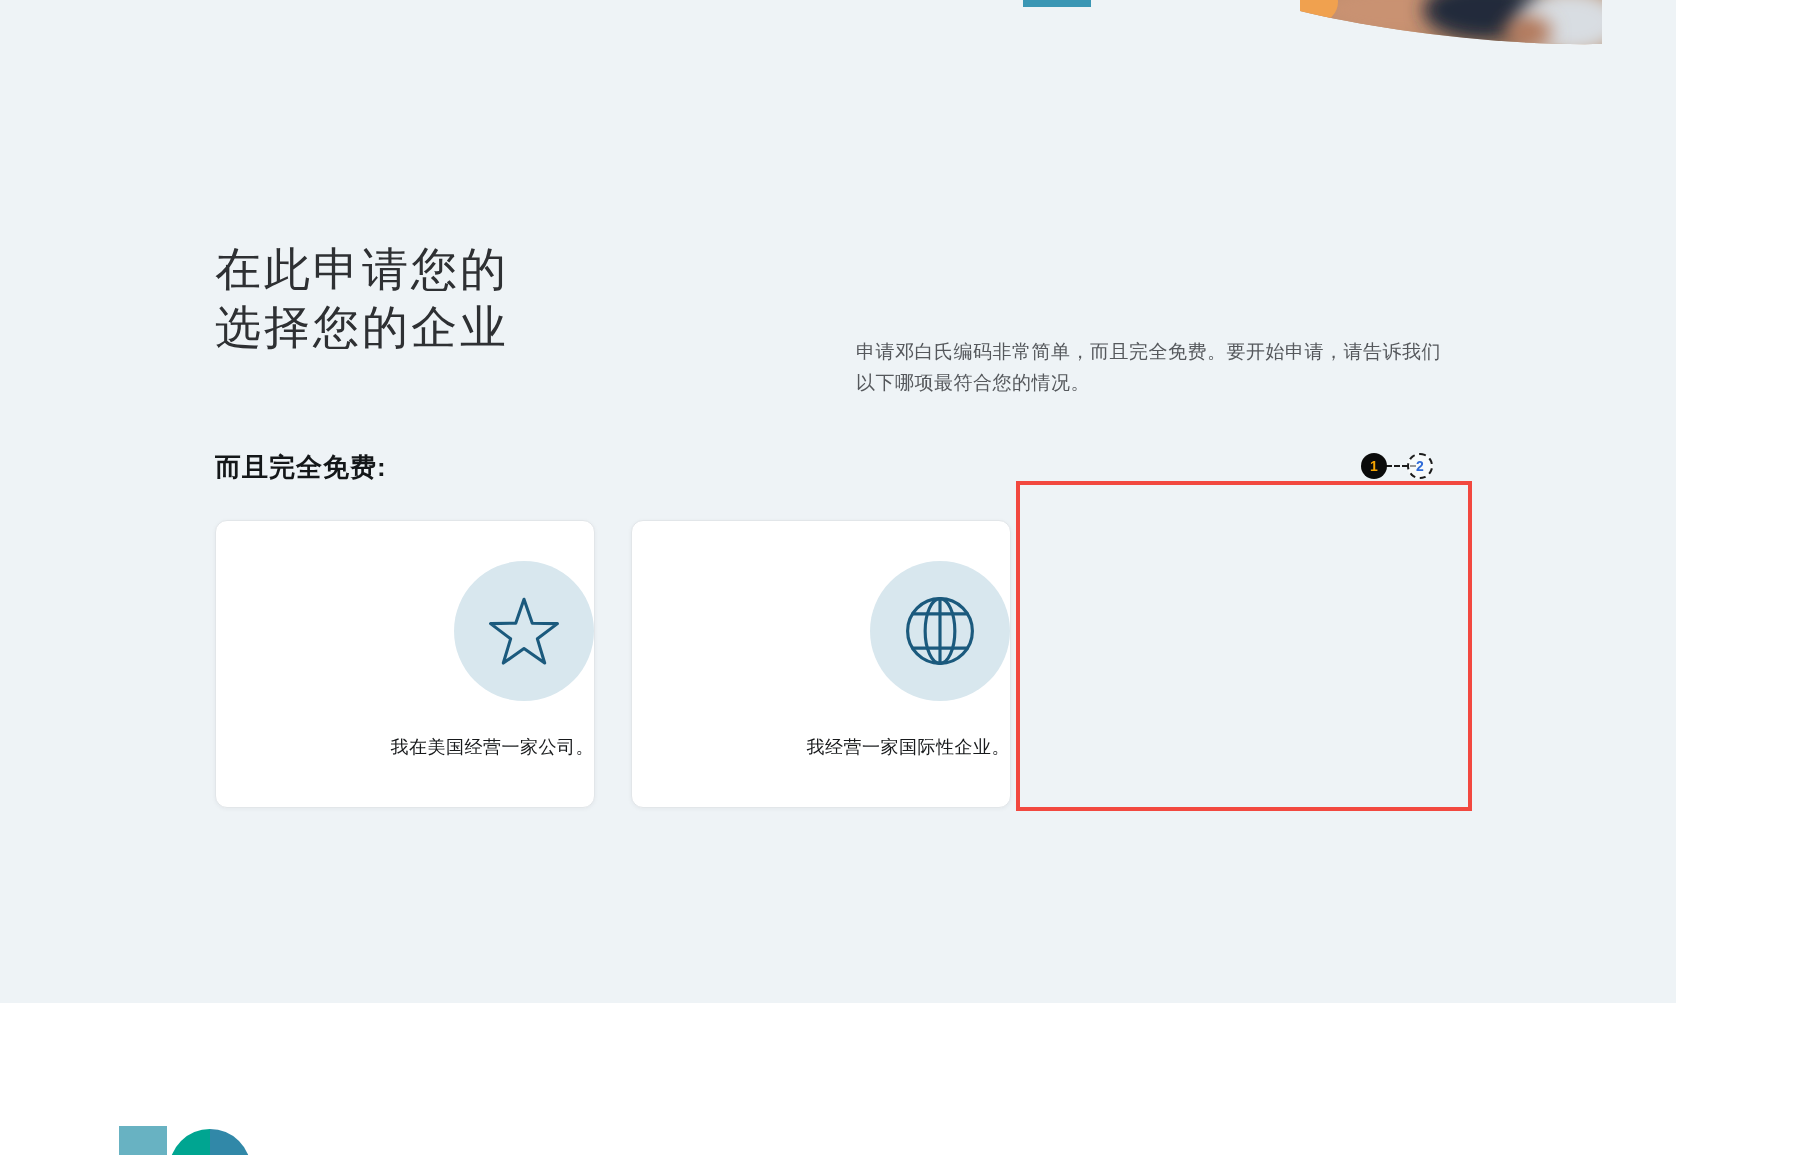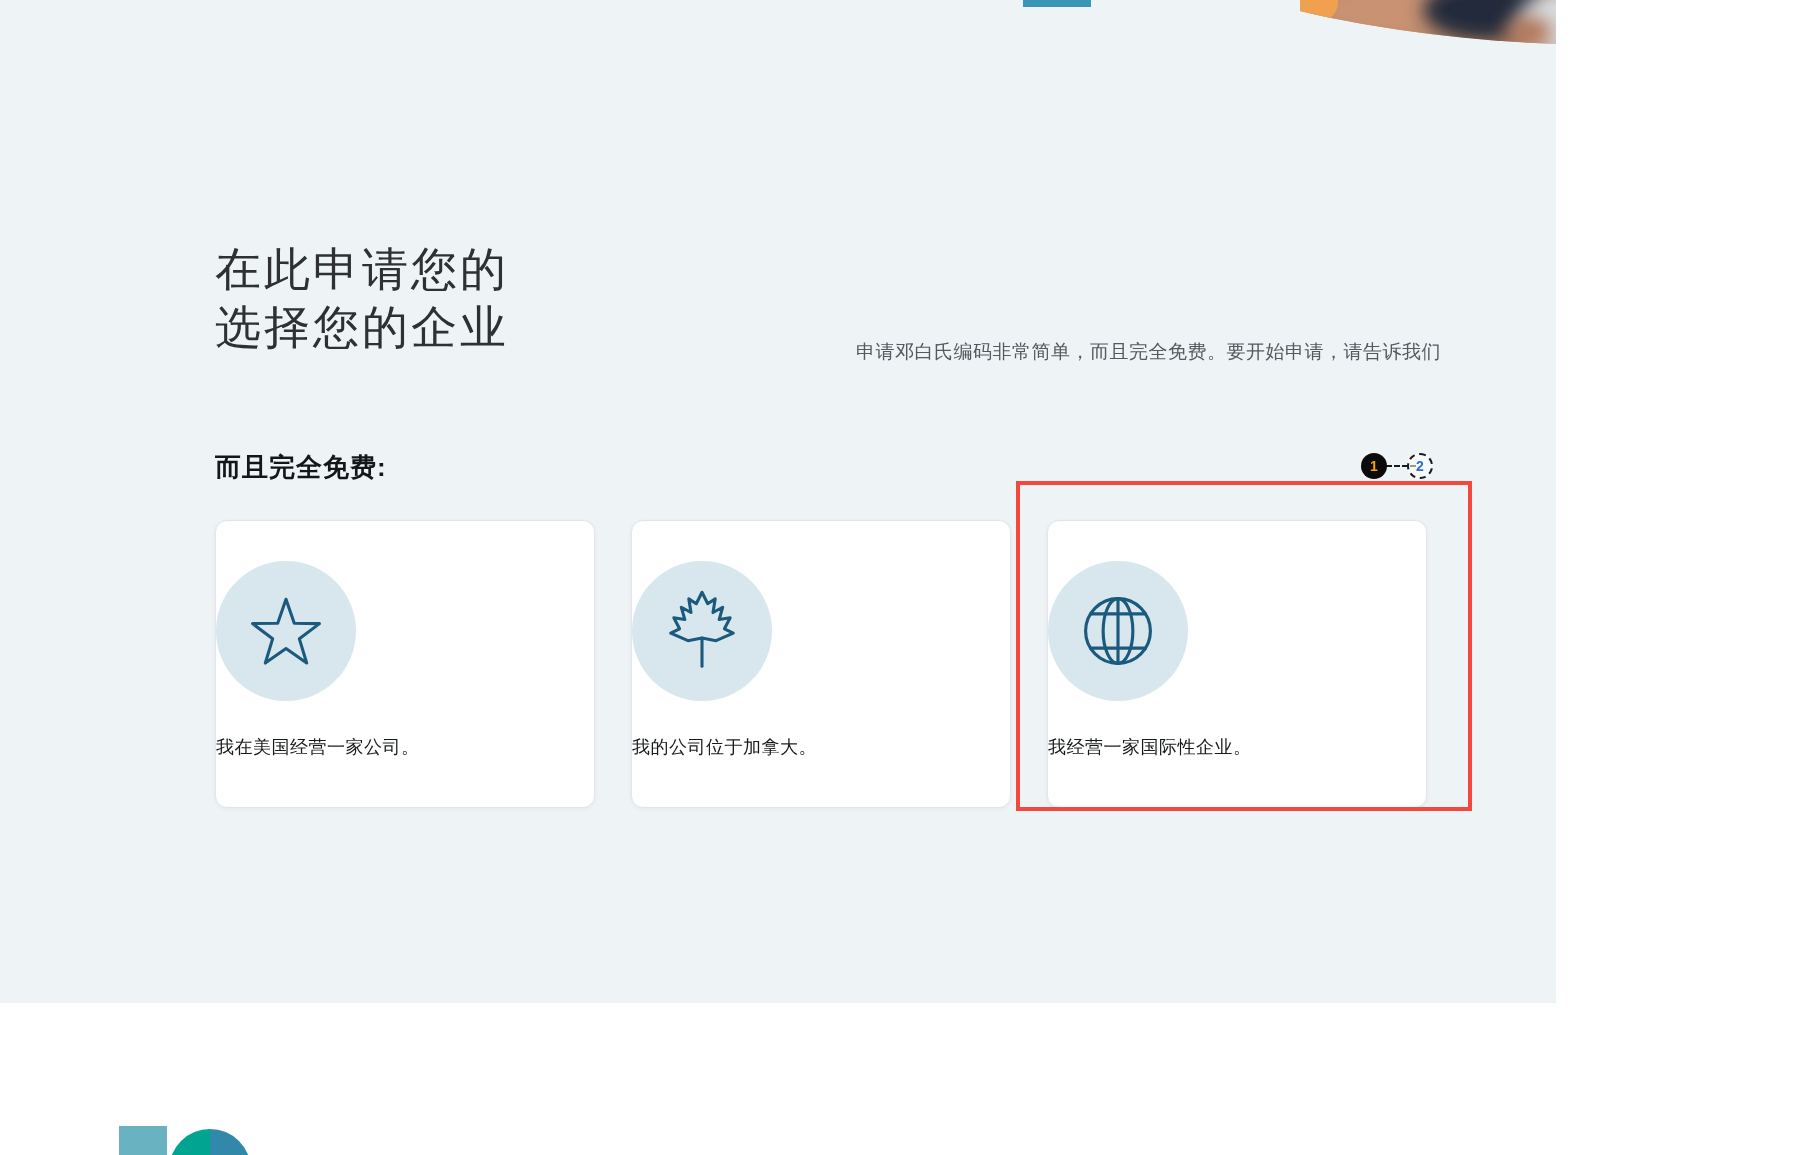--- a/index.html
+++ b/index.html
@@ -1,37 +1,37 @@
 <!DOCTYPE html>
 <html style="--bg_top: #eef3f6; --bg_bottom: #ffffff; --card_bg: #ffffff; --card_border: #e2e6e9; --icon_circle_bg: #d8e7ee; --icon_stroke: #1b5a7d; --title_color: #2e3033; --desc_color: #55585c; --label_color: #141719; --card_label_color: #17191b; --highlight_red: #f2483f; --badge1_bg: #0b0b0b; --badge1_text: #f5a302; --badge2_text: #2f6bd8; --button_teal: #3a96b4; --logo_square: #68b2c2; --logo_dome_left: #00a591; --logo_dome_right: #3188a8;"><head>
 <meta charset="utf-8">
 <style>
   html,body { margin:0; padding:0; background:#ffffff; font-family:"Liberation Sans", sans-serif; }
-  .page { position:relative; width:1556px; height:1155px; overflow:hidden; background:var(--bg_bottom); }
+  .page { position:relative; width:1676px; height:1155px; overflow:hidden; background:var(--bg_bottom); }
 
   .top-section { position:absolute; left:0; top:0; width:1816px; height:1003px; background:var(--bg_top); }
   .bottom-section { position:absolute; left:0; top:1003px; width:1816px; height:152px; background:var(--bg_bottom); }
 
   .cta-fragment { position:absolute; left:1023px; top:0; width:68px; height:7px; background:var(--button_teal); }
 
   .photo-fragment { position:absolute; left:1300px; top:0; width:302px; height:46px; }
 
   .page-title { position:absolute; left:215px; top:240px; font-size:46px; font-weight:300;
                 color:var(--title_color); line-height:58px; letter-spacing:3px; }
 
   .page-desc { position:absolute; left:856px; top:288px; width:640px; font-size:19px;
                color:var(--desc_color); line-height:31px; letter-spacing:0.5px;margin-top:48px; }
 
   .chooser-label { position:absolute; left:215px; top:450px; font-size:26px; font-weight:700;
                    color:var(--label_color); letter-spacing:1px; }
 
   .cards { position:absolute; left:215px; top:520px; display:flex; gap:36px; }
   .card { width:380px; height:288px; background:var(--card_bg); border:1px solid var(--card_border);
           border-radius:12px; box-sizing:border-box; display:flex; flex-direction:column;
-          align-items:flex-start; padding-top:40px; cursor:pointer;
+          align-items:flex-end; padding-top:40px; cursor:pointer;
           box-shadow:0 1px 4px rgba(30,45,60,0.05); }
   .icon-circle { width:140px; height:140px; border-radius:50%; background:var(--icon_circle_bg);
                  display:flex; align-items:center; justify-content:center; }
   .icon-circle svg { display:block; }
   .icon-stroke { fill:none; stroke:var(--icon_stroke); stroke-width:3.5; stroke-linejoin:round; stroke-linecap:round; }
   .card-label { margin-top:34px; font-size:18px; color:var(--card_label_color); letter-spacing:0.5px; }
 
   .highlight-box { position:absolute; left:1016px; top:481px; width:456px; height:330px;
                    border:4px solid var(--highlight_red); box-sizing:border-box; pointer-events:none; }
 
@@ -77,44 +77,36 @@
     </svg>
   </div>
 
   <div class="page-title">
     <div>在此申请您的</div>
     <div>选择您的企业</div>
   </div>
 
   <div class="page-desc">
     <div>申请邓白氏编码非常简单，而且完全免费。要开始申请，请告诉我们</div>
+    <div>以下哪项最符合您的情况。</div>
   </div>
 
   <div class="chooser-label">而且完全免费:</div>
 
   <div class="cards">
 
     <div class="card">
       <div class="icon-circle">
         <svg width="88" height="88" viewBox="0 0 100 100">
           <path class="icon-stroke" d="M50 14 L59.4 41.1 L88 41.6 L65.2 58.9 L73.5 86.4 L50 70 L26.5 86.4 L34.8 58.9 L12 41.6 L40.6 41.1 Z"></path>
         </svg>
       </div>
       <div class="card-label">我在美国经营一家公司。</div>
     </div>
 
-    <div class="card">
-      <div class="icon-circle">
-        <svg width="88" height="88" viewBox="0 0 100 100">
-          <path class="icon-stroke" d="M50 6 L43.5 19 L35 13.5 L37.5 29 L26.5 23 L30.5 37 L18 35 L24.5 47.5 L14.5 52.5 L34 61 L50 58 L66 61 L85.5 52.5 L75.5 47.5 L82 35 L69.5 37 L73.5 23 L62.5 29 L65 13.5 L56.5 19 Z"></path>
-          <path class="icon-stroke" d="M50 58 L50 90"></path>
-        </svg>
-      </div>
-      <div class="card-label">我的公司位于加拿大。</div>
-    </div>
 
     <div class="card">
       <div class="icon-circle">
         <svg width="90" height="90" viewBox="0 0 100 100">
           <circle class="icon-stroke" cx="50" cy="50" r="36"></circle>
           <ellipse class="icon-stroke" cx="50" cy="50" rx="16.5" ry="36"></ellipse>
           <line class="icon-stroke" x1="50" y1="14" x2="50" y2="86"></line>
           <line class="icon-stroke" x1="19.5" y1="31" x2="80.5" y2="31"></line>
           <line class="icon-stroke" x1="19.5" y1="69" x2="80.5" y2="69"></line>
         </svg>

